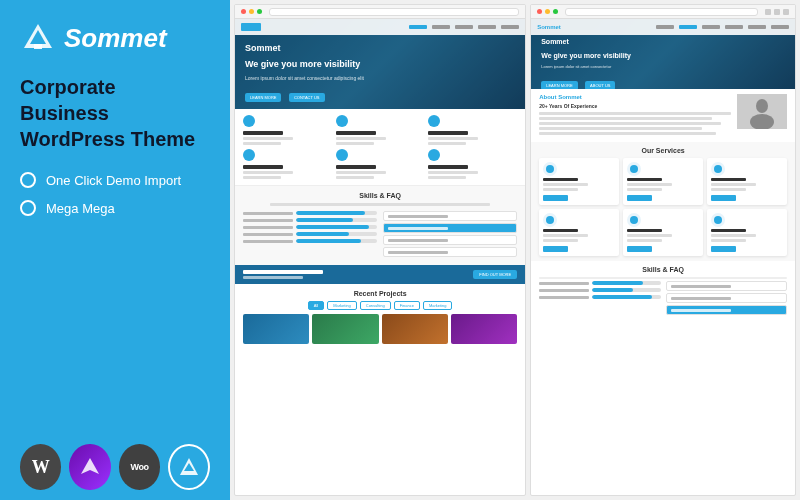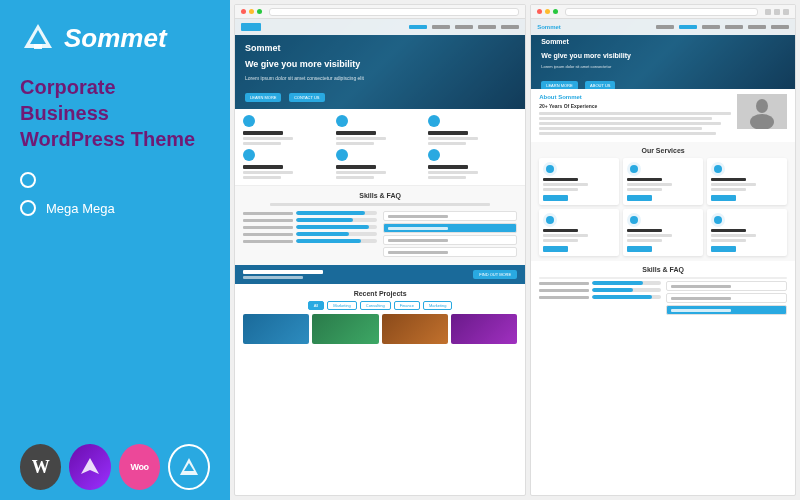--- a/index.html
+++ b/index.html
@@ -38,21 +38,21 @@
     .logo-text {
       font-size: 26px;
       font-weight: bold;
       color: white;
       font-style: italic;
     }
 
     .theme-title {
       font-size: 20px;
       font-weight: bold;
-      color: #701a75;
+      color: #0f172a;
       line-height: 1.3;
       margin-bottom: 20px;
     }
 
     .features-list {
       list-style: none;
       margin-bottom: 24px;
     }
 
     .features-list li {
@@ -552,35 +552,36 @@
       <rect x="14" y="24" width="8" height="5" fill="white" opacity="0.9"></rect>
     </svg>
     <span class="logo-text">Sommet</span>
   </div>
 
   <div class="theme-title">Corporate Business WordPress Theme</div>
 
   <ul class="features-list">
     <li>
       <div class="feature-circle"></div>
+      <span>One Click Demo Import</span>
     </li>
     <li>
       <div class="feature-circle"></div>
       <span>Mega Mega</span>
     </li>
   </ul>
 
   <div class="badges-row">
     <div class="badge badge-wp" style="background:#464646; font-size:18px; font-weight:900; font-family:Georgia,serif;">W</div>
     <div class="badge badge-av" style="background:linear-gradient(135deg,#6a0dad,#9b30ff);">
       <svg width="22" height="22" viewBox="0 0 22 22">
         <path d="M11 2 L20 18 L11 14 L2 18 Z" fill="white" opacity="0.85"></path>
       </svg>
     </div>
-    <div class="badge badge-woo" style="background:#ec4899; font-size:9px; font-weight:bold; letter-spacing:-0.5px;">Woo</div>
+    <div class="badge badge-woo" style="background:#404040; font-size:9px; font-weight:bold; letter-spacing:-0.5px;">Woo</div>
     <div class="badge badge-sommet" style="background:#29a9e1; border:2px solid white;">
       <svg width="24" height="24" viewBox="0 0 24 24">
         <polygon points="12,3 21,20 3,20" fill="white" opacity="0.9"></polygon>
         <polygon points="12,8 17,16 7,16" fill="#29a9e1"></polygon>
       </svg>
     </div>
   </div>
 </div>
 
 <div class="right-panel">

